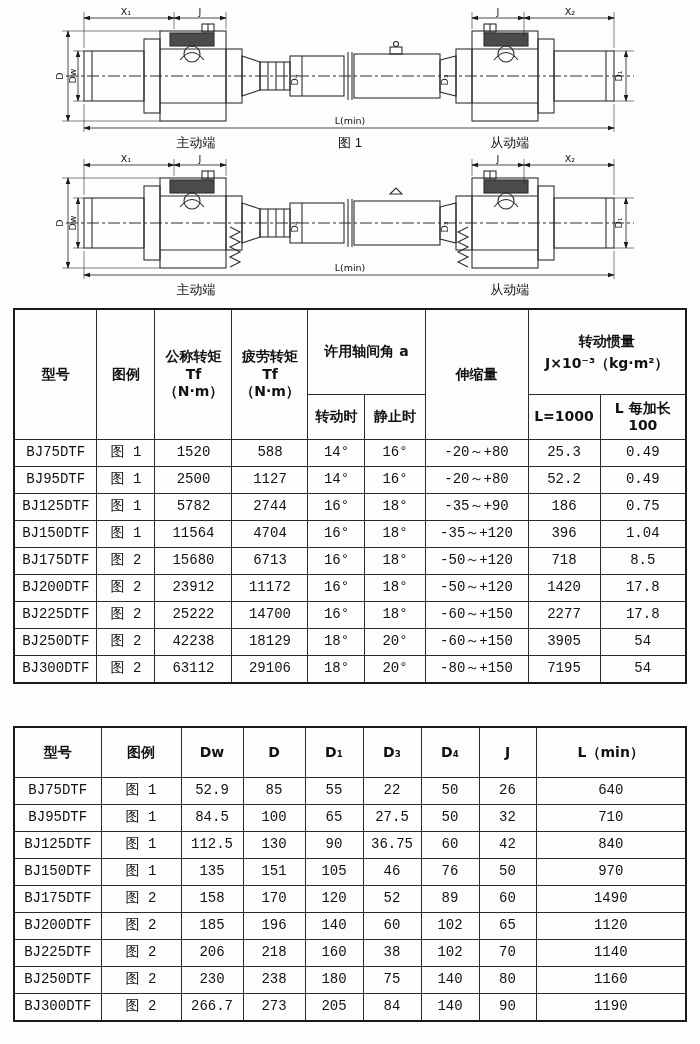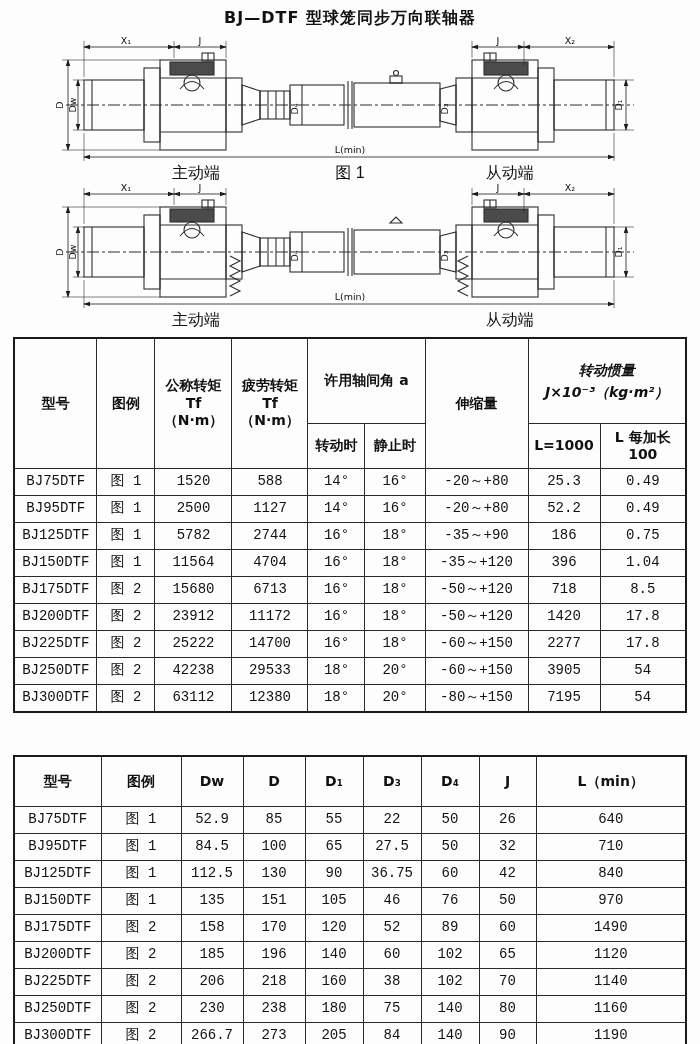--- a/index.html
+++ b/index.html
@@ -19,21 +19,21 @@
   .geo rect, .geo path, .geo circle, .geo polyline, .geo line {
     fill:none; stroke:#2e2e2e; stroke-width:1.1;
   }
   .geo .dark { fill:#4b4b4b; }
   .cl { stroke:#2e2e2e; stroke-width:0.7; stroke-dasharray:12 3 3 3; fill:none; }
   .dim  { stroke:#1c1c1c; stroke-width:0.8; fill:none; }
   .ext  { stroke:#1c1c1c; stroke-width:0.55; fill:none; }
   .dimtext {
     font-size:9.5px; fill:#111; font-family:"DejaVu Sans", sans-serif;
   }
-  .fig-cap { position:relative; height:15px; font-size:16px; }
+  .fig-cap { position:relative; height:15px; font-size:13px; }
   .fig-cap span { position:absolute; transform:translateX(-50%); white-space:nowrap; }
   .cap-l { left:24%; } .cap-c { left:50%; } .cap-r { left:77%; }
   
   table {
     border-collapse:collapse; table-layout:fixed;
     width:672px; margin:0 auto;
     border:2px solid #1a1a1a;
     font-family:"Liberation Mono", sans-serif;
   }
   th, td {
@@ -41,28 +41,27 @@
     font-size:14px; line-height:1.25; padding:1px 2px; overflow:hidden;
   }
   th { font-weight:bold; font-family:"DejaVu Sans", sans-serif; }
   .t1 { margin-top:10px; }
   .t1 thead tr.h1 th { height:82px; }
   .t1 thead tr.h2 th { height:42px; }
   .t1 tbody td { height:24px; }
   .t2 { margin-top:42px; }
   .t2 thead th { height:47px; }
   .t2 tbody td { height:24px; }
-  .inertia-cell div { line-height:1.6;font-style:italic; }
+  .inertia-cell div { line-height:1.6; }
 </style>
 </head>
 <body>
 
 <div>
 
-  <div class="page-title">BJ—DTF 型球笼同步万向联轴器</div>
 
   <div class="figures">
 
     <div class="figure">
       <svg class="drawing" viewBox="0 0 592 130">
         <defs>
           <marker id="ar1" markerWidth="9" markerHeight="8" refX="8" refY="4" orient="auto-start-reverse">
             <path d="M0,1 L9,4 L0,7 z" fill="#1c1c1c"></path>
           </marker>
         </defs>
@@ -346,32 +345,32 @@
           <td>16°</td>
           <td>18°</td>
           <td>-60～+150</td>
           <td>2277</td>
           <td>17.8</td>
         </tr>
         <tr>
           <td>BJ250DTF</td>
           <td>图 2</td>
           <td>42238</td>
-          <td>29533</td>
+          <td>18129</td>
           <td>18°</td>
           <td>20°</td>
           <td>-60～+150</td>
           <td>3905</td>
           <td>54</td>
         </tr>
         <tr>
           <td>BJ300DTF</td>
           <td>图 2</td>
           <td>63112</td>
-          <td>12380</td>
+          <td>29106</td>
           <td>18°</td>
           <td>20°</td>
           <td>-80～+150</td>
           <td>7195</td>
           <td>54</td>
         </tr>
       </tbody>
   </table>
 
   <table class="t2">

